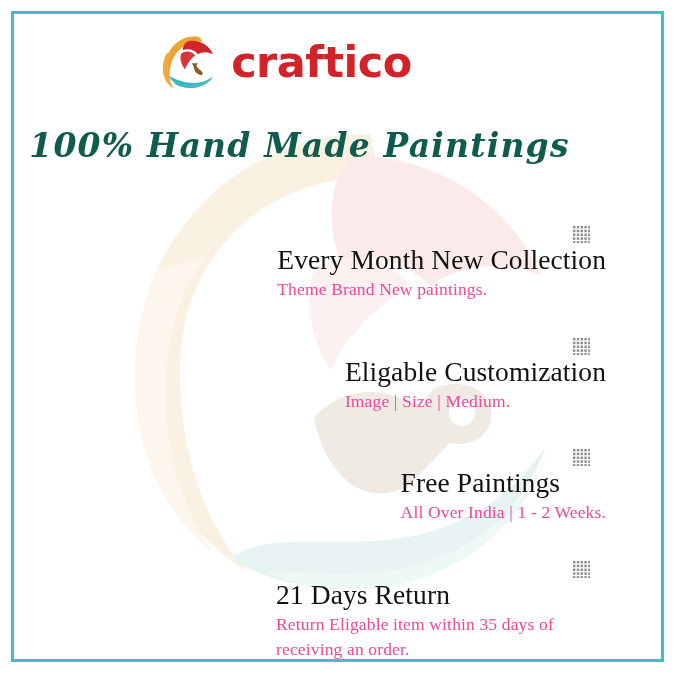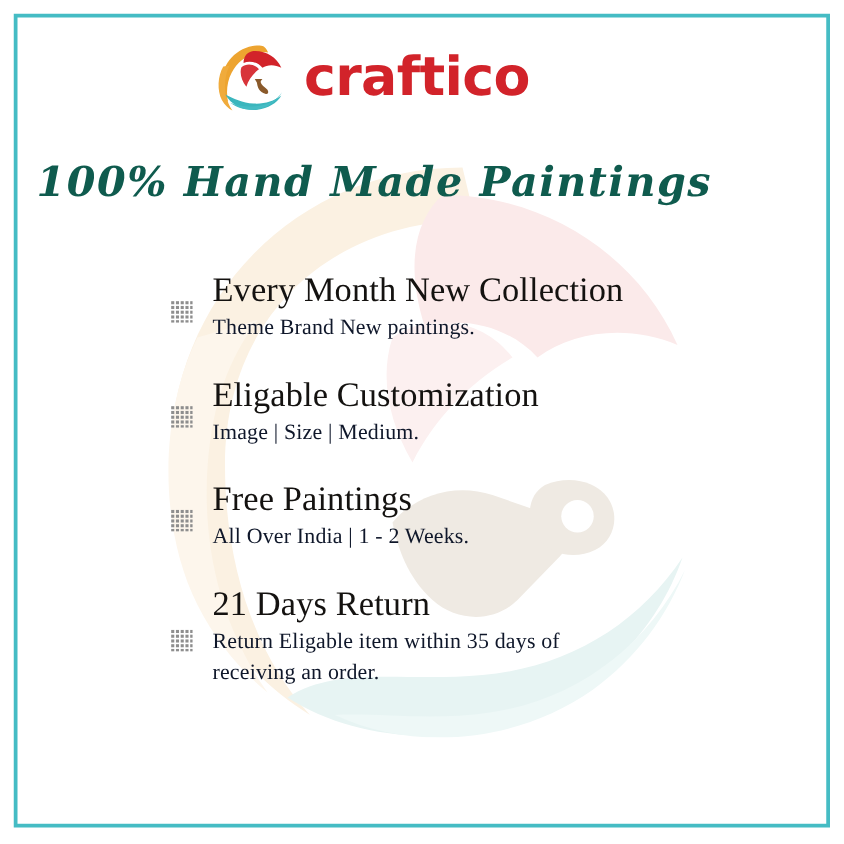--- a/index.html
+++ b/index.html
@@ -42,21 +42,21 @@
     top: 120px;
     width: 470px;
     height: 470px;
     pointer-events: none;
     z-index: 0;
   }
 
   
   #logo-lockup {
     position: absolute;
-    left: 12px;
+    left: 0;
     top: 33px;
     width: 573px;
     display: flex;
     align-items: center;
     justify-content: center;
     gap: 14px;
     z-index: 3;
   }
   #logo-mark {
     width: 56px;
@@ -95,22 +95,23 @@
   
   #features {
     position: absolute;
     left: 136px;
     top: 216px;
     width: 470px;
     z-index: 2;
   }
   .feature {
     display: flex;
-    align-items: center;
+    align-items: flex-end;
     margin-bottom: 26px;
+    flex-direction: column;
   }
   .feature:last-child { margin-bottom: 0; }
 
   .bullet {
     flex: 0 0 auto;
     width: 19px;
     height: 19px;
     margin-top: 9px;
     margin-right: 15px;
     display: block;
@@ -123,21 +124,21 @@
     line-height: 1.16;
     color: #141210;
     letter-spacing: 0.1px;
     margin: 0 0 1px 0;
     white-space: nowrap;
   }
   .feature-sub {
     font-family: "Liberation Serif", "DejaVu Serif", serif;
     font-size: 17.5px;
     line-height: 1.42;
-    color: #0f172a;
+    color: #ec4899;
     letter-spacing: 0.15px;
     margin: 0;
   }
 </style>
 </head>
 <body>
 
 <div id="card">
 
   <svg id="watermark" viewBox="0 0 470 470" xmlns="http://www.w3.org/2000/svg" aria-hidden="true">

